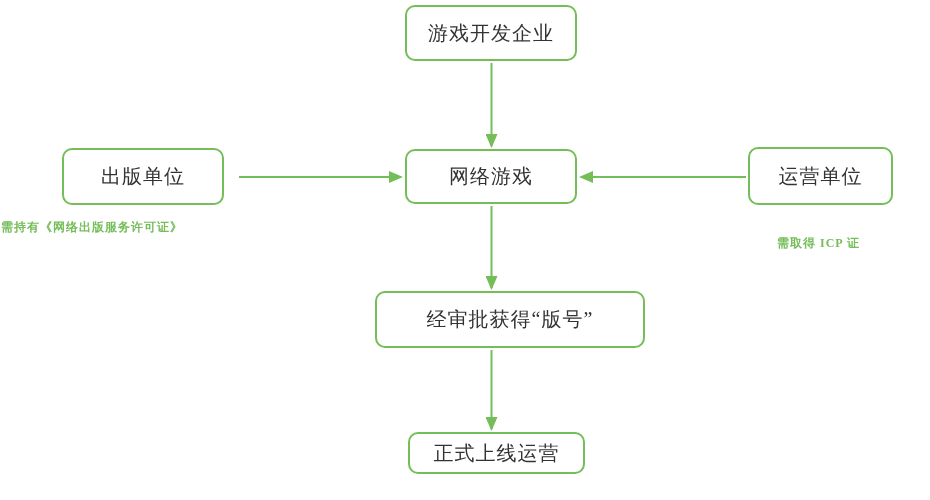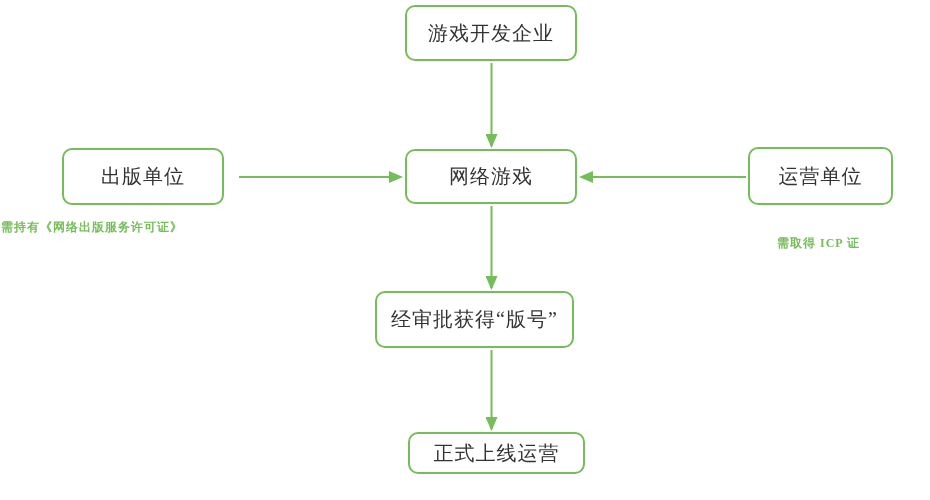--- a/index.html
+++ b/index.html
@@ -29,21 +29,21 @@
     justify-content: center;
     font-size: 20px;
     color: var(--ink);
     letter-spacing: 1px;
     white-space: nowrap;
   }
   .node-game-dev    { left: 405px; top: 5px;   width: 172px; height: 56px; }
   .node-online-game { left: 405px; top: 149px; width: 172px; height: 55px; }
   .node-publisher   { left: 62px;  top: 148px; width: 162px; height: 57px; }
   .node-operator    { left: 748px; top: 147px; width: 145px; height: 58px; }
-  .node-approval    { left: 375px; top: 291px; width: 199px; height: 57px; }
+  .node-approval    { left: 375px; top: 291px; width: 270px; height: 57px; }
   .node-launch      { left: 408px; top: 432px; width: 177px; height: 42px; }
   .note {
     position: absolute;
     color: var(--accent);
     font-size: 12px;
     font-weight: bold;
     letter-spacing: 1px;
     white-space: nowrap;
   }
   .note-publisher { left: 1px;   top: 219px; }

